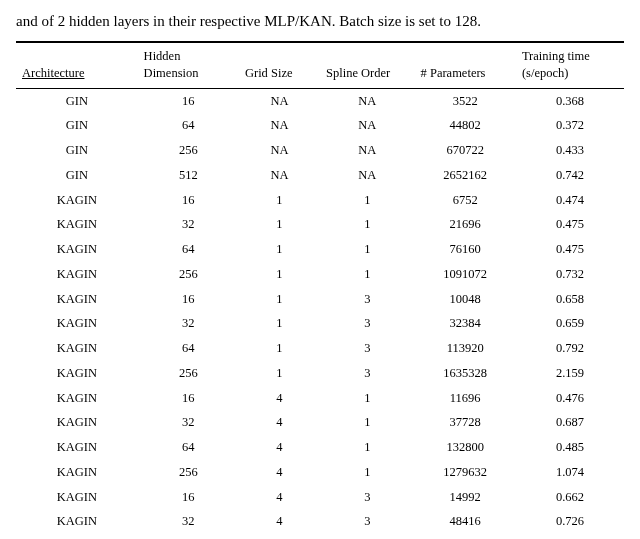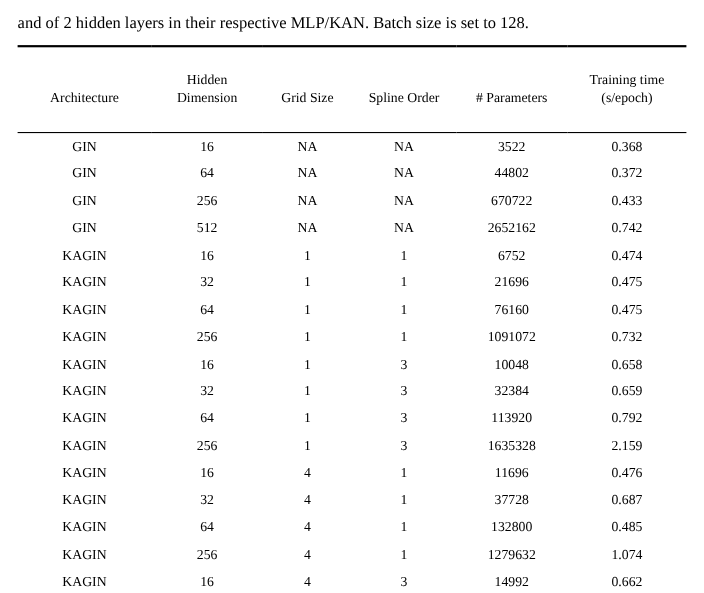--- a/index.html
+++ b/index.html
@@ -23,34 +23,35 @@
       width: 100%;
       border-collapse: collapse;
       border-top: 2px solid #000;
       border-bottom: 2px solid #000;
     }
     thead tr {
       border-bottom: 1px solid #000;
     }
     th {
       font-weight: normal;
-      text-align: center;
-      padding: 21px 6px;
+      text-align: left;
+      padding: 5px 6px;
       font-size: 12.5px;
       vertical-align: bottom;
       line-height: 1.4;
     }
     td {
       text-align: center;
       padding: 3px 6px;
       font-size: 12.5px;
       line-height: 1.5;
     }
     .col-arch {
       width: 18%;
+      text-decoration: underline;
     }
     .col-hidden {
       width: 15%;
     }
     .col-grid {
       width: 12%;
     }
     .col-spline {
       width: 14%;
     }

